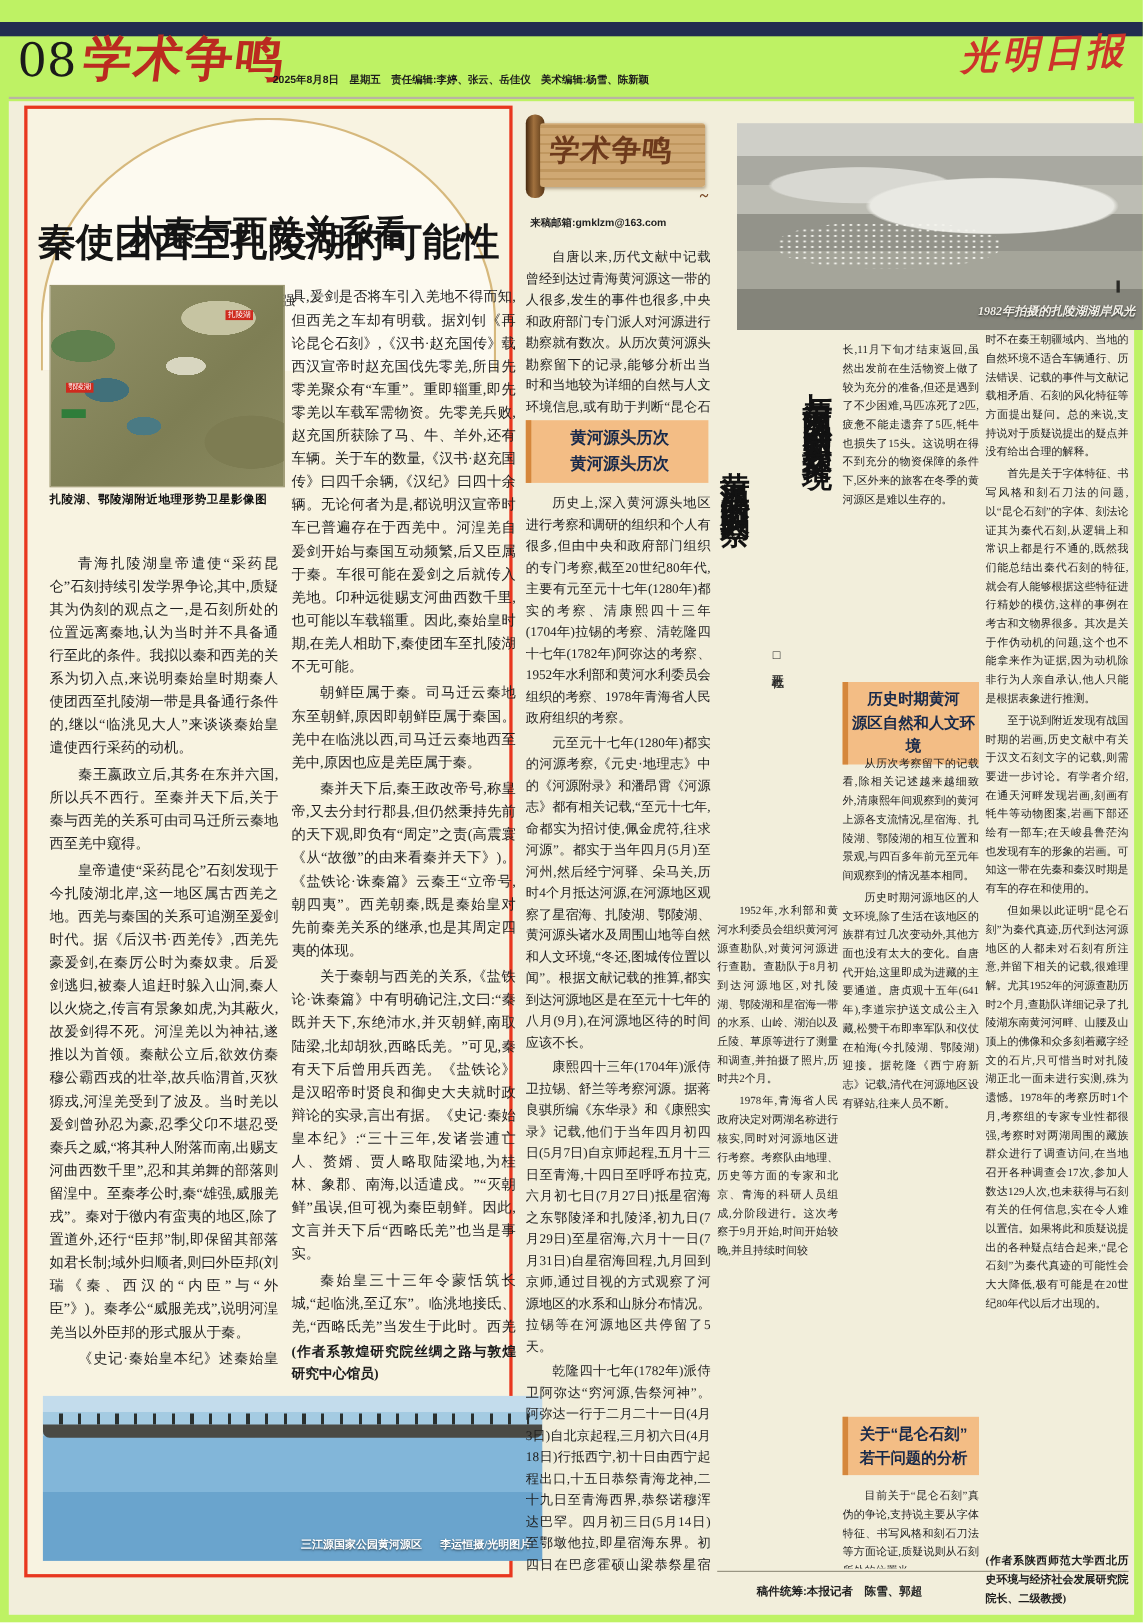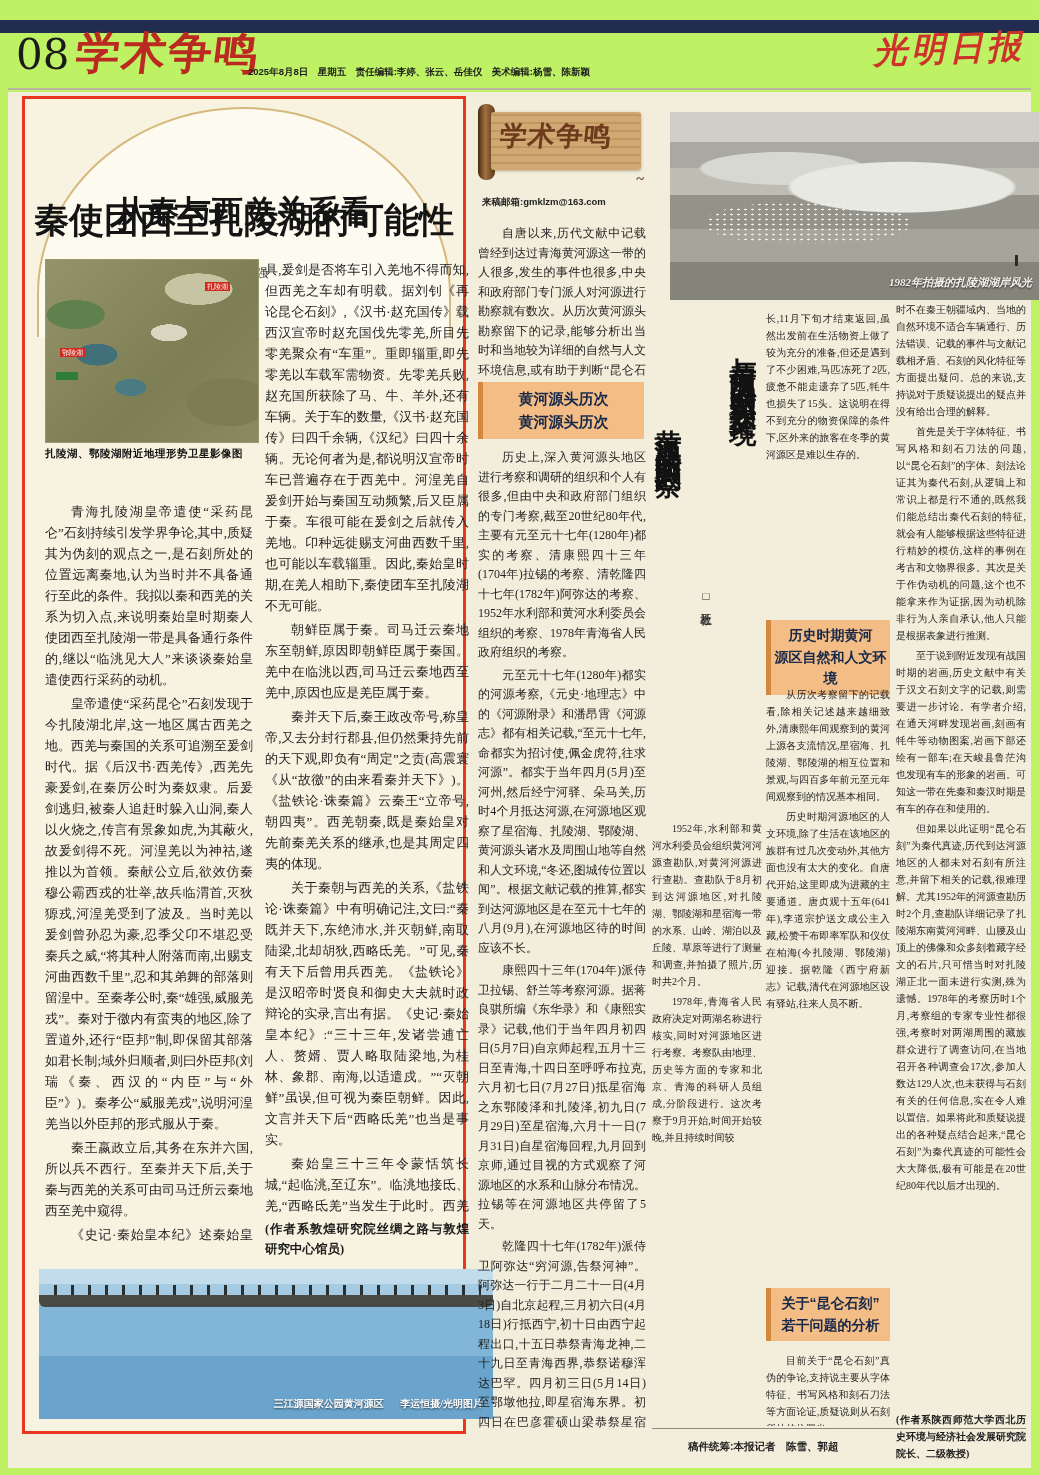--- a/index.html
+++ b/index.html
@@ -124,22 +124,22 @@
 
     <div class="map">
       <span class="maplabel l1">扎陵湖</span>
       <span class="maplabel l2">鄂陵湖</span>
       <span class="mapgreen"></span>
     </div>
     <div class="mapcap">扎陵湖、鄂陵湖附近地理形势卫星影像图</div>
 
     <div class="tcol big" style="position:absolute;left:20px;top:402px;width:208px;height:740px;">
         <p>青海扎陵湖皇帝遣使“采药昆仑”石刻持续引发学界争论,其中,质疑其为伪刻的观点之一,是石刻所处的位置远离秦地,认为当时并不具备通行至此的条件。我拟以秦和西羌的关系为切入点,来说明秦始皇时期秦人使团西至扎陵湖一带是具备通行条件的,继以“临洮见大人”来谈谈秦始皇遣使西行采药的动机。</p>
+        <p>秦王嬴政立后,其务在东并六国,所以兵不西行。至秦并天下后,关于秦与西羌的关系可由司马迁所云秦地西至羌中窥得。</p>
         <p>皇帝遣使“采药昆仑”石刻发现于今扎陵湖北岸,这一地区属古西羌之地。西羌与秦国的关系可追溯至爰剑时代。据《后汉书·西羌传》,西羌先豪爰剑,在秦厉公时为秦奴隶。后爰剑逃归,被秦人追赶时躲入山洞,秦人以火烧之,传言有景象如虎,为其蔽火,故爰剑得不死。河湟羌以为神祜,遂推以为首领。秦献公立后,欲效仿秦穆公霸西戎的壮举,故兵临渭首,灭狄獂戎,河湟羌受到了波及。当时羌以爰剑曾孙忍为豪,忍季父卬不堪忍受秦兵之威,“将其种人附落而南,出赐支河曲西数千里”,忍和其弟舞的部落则留湟中。至秦孝公时,秦“雄强,威服羌戎”。秦对于徼内有蛮夷的地区,除了置道外,还行“臣邦”制,即保留其部落如君长制;域外归顺者,则曰外臣邦(刘瑞《秦、西汉的“内臣”与“外臣”》)。秦孝公“威服羌戎”,说明河湟羌当以外臣邦的形式服从于秦。</p>
-        <p>秦王嬴政立后,其务在东并六国,所以兵不西行。至秦并天下后,关于秦与西羌的关系可由司马迁所云秦地西至羌中窥得。</p>
         <p>《史记·秦始皇本纪》述秦始皇二十六年(公元前221年)并天下后的疆域:“地东至海暨朝鲜,西至临洮、羌中,南至北向户,北据河为塞,并阴山至辽东。”由此可知,秦西地不仅包括临洮县(今甘肃岷县),临洮之西的羌中亦属于秦。然而,《汉书·西域传》却云秦始皇使蒙恬筑长城,界中国,“西不过临洮”。从《史记》云秦地“东至海暨朝鲜”来看,朝鲜亦属秦朝。车是当时普遍的交通工</p>
       </div>
     <div class="tcol big" style="position:absolute;left:240px;top:160px;width:204px;height:956px;">
         <p class="flush">具,爰剑是否将车引入羌地不得而知,但西羌之车却有明载。据刘钊《再论昆仑石刻》,《汉书·赵充国传》载西汉宣帝时赵充国伐先零羌,所目先零羌聚众有“车重”。重即辎重,即先零羌以车载军需物资。先零羌兵败,赵充国所获除了马、牛、羊外,还有车辆。关于车的数量,《汉书·赵充国传》曰四千余辆,《汉纪》曰四十余辆。无论何者为是,都说明汉宣帝时车已普遍存在于西羌中。河湟羌自爰剑开始与秦国互动频繁,后又臣属于秦。车很可能在爰剑之后就传入羌地。卬种远徙赐支河曲西数千里,也可能以车载辎重。因此,秦始皇时期,在羌人相助下,秦使团车至扎陵湖不无可能。</p>
         <p>朝鲜臣属于秦。司马迁云秦地东至朝鲜,原因即朝鲜臣属于秦国。羌中在临洮以西,司马迁云秦地西至羌中,原因也应是羌臣属于秦。</p>
         <p>秦并天下后,秦王政改帝号,称皇帝,又去分封行郡县,但仍然秉持先前的天下观,即负有“周定”之责(高震寰《从“故徼”的由来看秦并天下》)。《盐铁论·诛秦篇》云秦王“立帝号,朝四夷”。西羌朝秦,既是秦始皇对先前秦羌关系的继承,也是其周定四夷的体现。</p>
         <p>关于秦朝与西羌的关系,《盐铁论·诛秦篇》中有明确记注,文曰:“秦既并天下,东绝沛水,并灭朝鲜,南取陆梁,北却胡狄,西略氐羌。”可见,秦有天下后曾用兵西羌。《盐铁论》是汉昭帝时贤良和御史大夫就时政辩论的实录,言出有据。《史记·秦始皇本纪》:“三十三年,发诸尝逋亡人、赘婿、贾人略取陆梁地,为桂林、象郡、南海,以适遣戍。”“灭朝鲜”虽误,但可视为秦臣朝鲜。因此,文言并天下后“西略氐羌”也当是事实。</p>
         <p>秦始皇三十三年令蒙恬筑长城,“起临洮,至辽东”。临洮地接氐、羌,“西略氐羌”当发生于此时。西羌自秦孝公时即臣属于秦,至秦并天下后,这种关系得以维持,而秦始皇三十三年用兵西羌,臣服的程度无疑更深。</p>
       </div>
     <div class="creditp" style="position:absolute;left:240px;top:1120px;width:204px;">(作者系敦煌研究院丝绸之路与敦煌研究中心馆员)</div>

